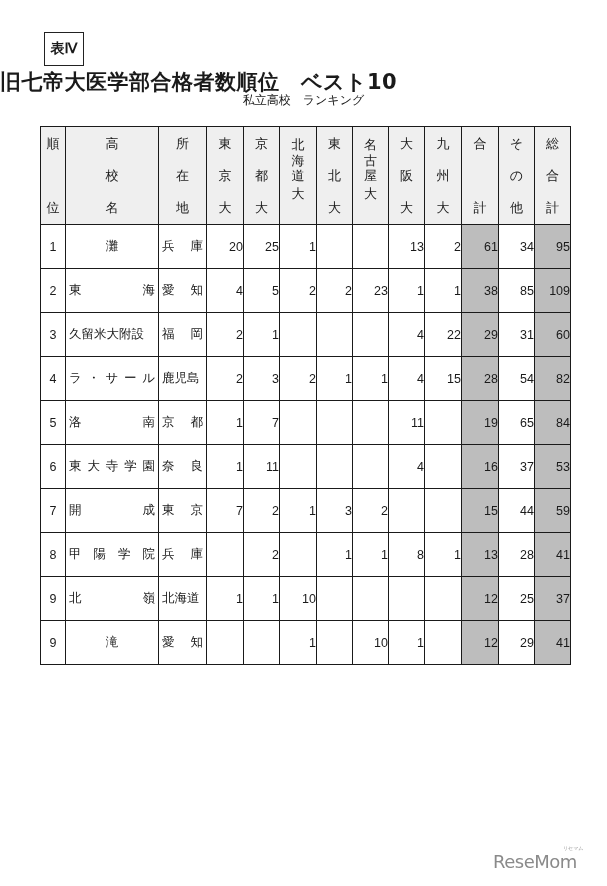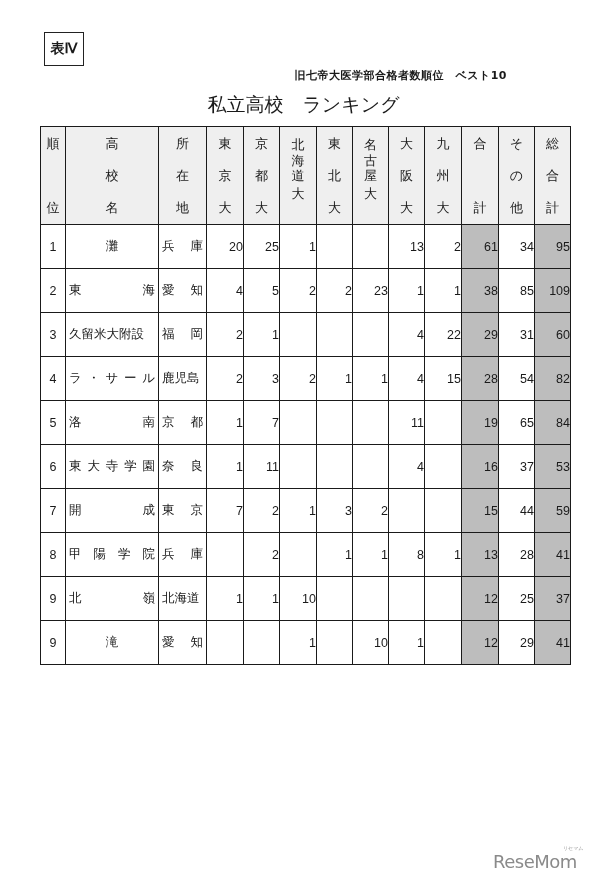--- a/index.html
+++ b/index.html
@@ -7,26 +7,26 @@
     width:607px; height:886px; background:#ffffff; position:relative; overflow:hidden;
     font-family: "DejaVu Sans", "Liberation Sans", sans-serif; color:#1a1a1a;
   }
   .table-label {
     position:absolute; left:44px; top:32px; width:40px; height:34px;
     border:1.5px solid #222; box-sizing:border-box;
     display:flex; align-items:center; justify-content:center;
     font-family: Liberation Mono, monospace; font-size:14px; font-weight:bold;
   }
   .title {
-    position:absolute; left:0; width:507px; top:68px; text-align:right;
-    font-size:11px; font-weight:bold; letter-spacing:0.5px;
+    position:absolute; left:0; width:507px; top:68px; text-align:left;
+    font-size:21px; font-weight:bold; letter-spacing:0.5px;
   }
   .subtitle {
     position:absolute; left:0; width:607px; top:92px; text-align:center;
-    font-size:19px;
+    font-size:12px;
   }
   table.ranking {
     position:absolute; left:40px; top:126px;
     border-collapse:collapse; table-layout:fixed;
   }
   table.ranking th, table.ranking td {
     border:1.5px solid #1a1a1a; padding:0; box-sizing:border-box;
   }
   table.ranking th {
     background:#efefef; height:98px; font-weight:normal; font-size:13px;

